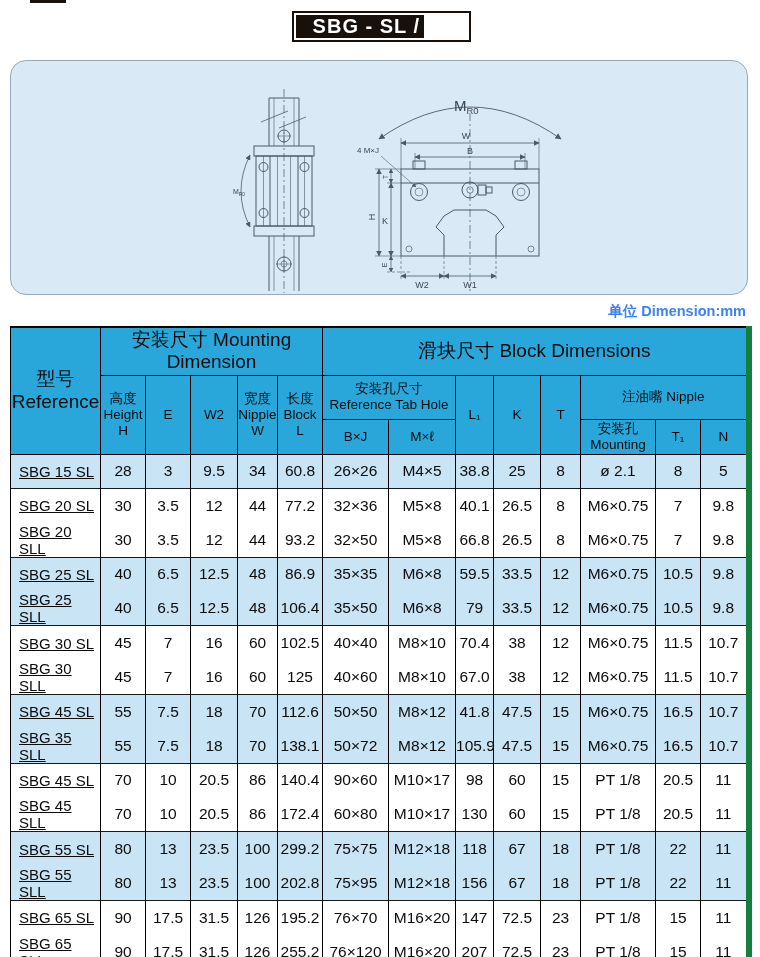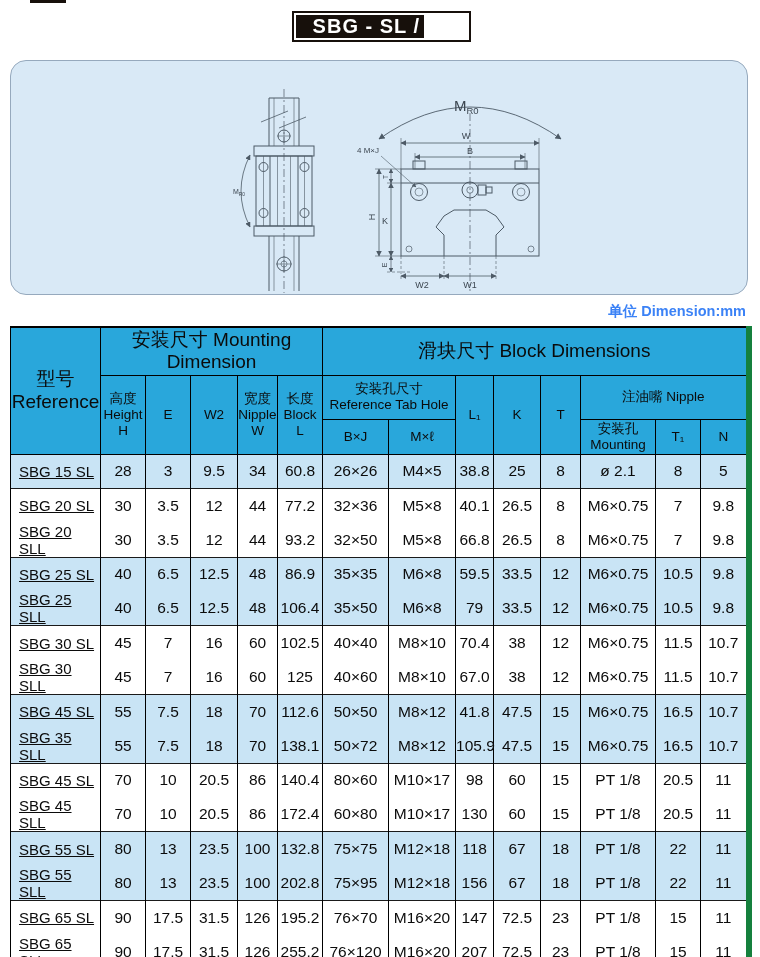--- a/index.html
+++ b/index.html
@@ -382,21 +382,21 @@
         <td>16.5</td>
         <td>10.7</td>
       </tr>
       <tr class="group-start">
         <td class="ref">SBG 45 SL</td>
         <td>70</td>
         <td>10</td>
         <td>20.5</td>
         <td>86</td>
         <td>140.4</td>
-        <td>80×60</td>
+        <td>90×60</td>
         <td>M10×17</td>
         <td>98</td>
         <td>60</td>
         <td>15</td>
         <td>PT 1/8</td>
         <td>20.5</td>
         <td>11</td>
       </tr>
       <tr>
         <td class="ref">SBG 45 SLL</td>
@@ -413,21 +413,21 @@
         <td>PT 1/8</td>
         <td>20.5</td>
         <td>11</td>
       </tr>
       <tr class="hl group-start">
         <td class="ref">SBG 55 SL</td>
         <td>80</td>
         <td>13</td>
         <td>23.5</td>
         <td>100</td>
-        <td>132.8</td>
+        <td>299.2</td>
         <td>75×75</td>
         <td>M12×18</td>
         <td>118</td>
         <td>67</td>
         <td>18</td>
         <td>PT 1/8</td>
         <td>22</td>
         <td>11</td>
       </tr>
       <tr class="hl">

